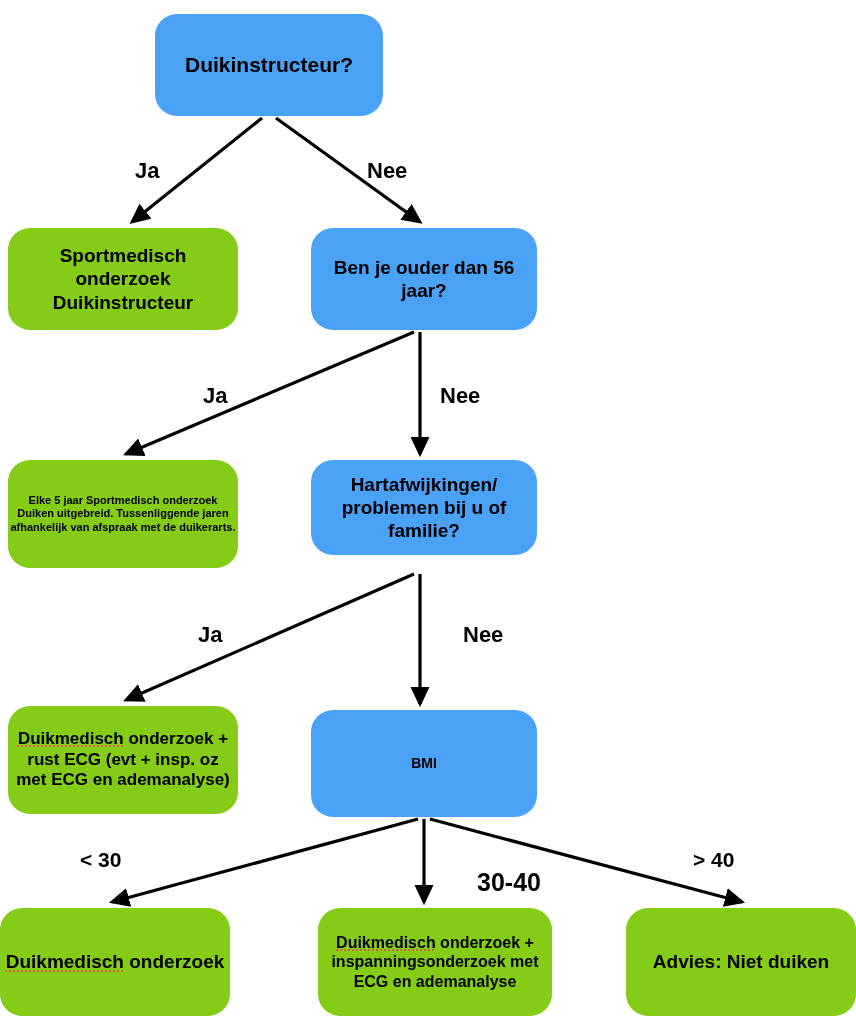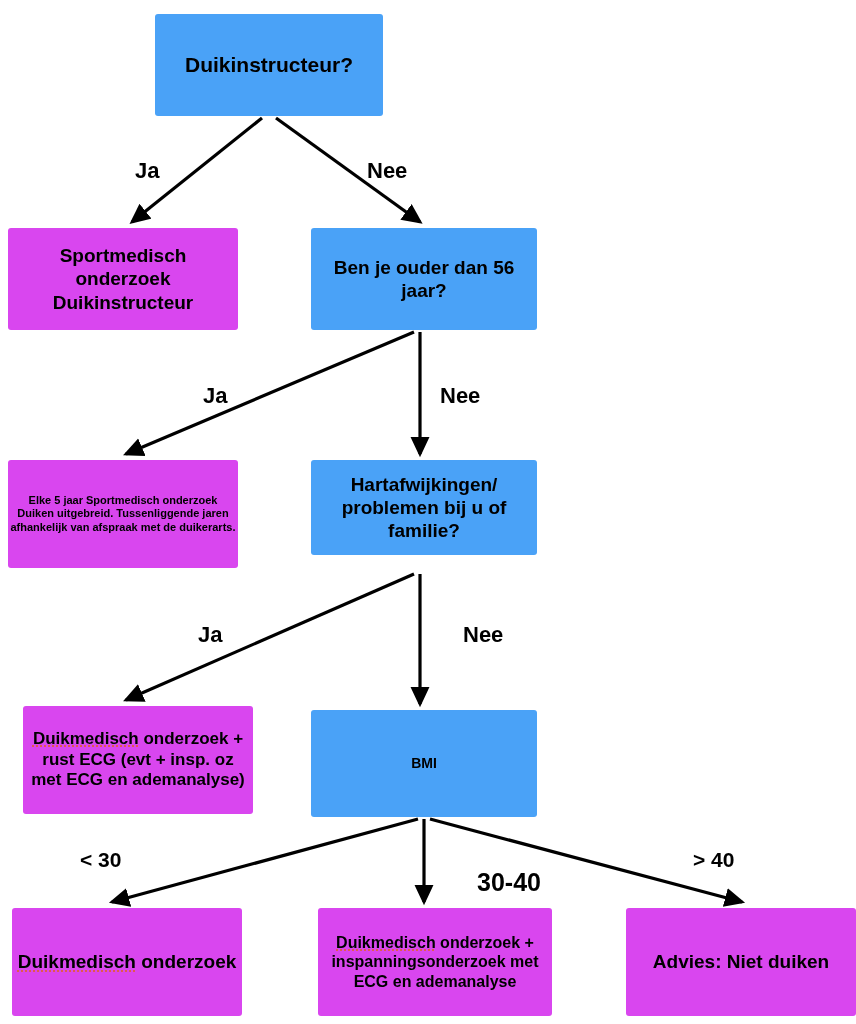--- a/index.html
+++ b/index.html
@@ -11,27 +11,27 @@
   #flow{position:relative;width:856px;height:1024px;background:#ffffff;}
   #edges{position:absolute;left:0;top:0;width:856px;height:1024px;}
 
   .node{
     position:absolute;
     box-sizing:border-box;
     display:flex;align-items:center;justify-content:center;
     text-align:center;
     color:#000000;
     font-weight:bold;
-    border-radius:3px;
+    border-radius:22px;
     line-height:1.22;
     padding:4px 2px;
     white-space:pre-line;
   }
   .node.dark{background:#4aa2f7;}
-  .node.light{background:#d946ef;}
+  .node.light{background:#84cc16;}
 
   .edge-label{
     position:absolute;
     color:#000000;
     font-weight:bold;
     white-space:nowrap;
   }
   .spellcheck{
     text-decoration:underline;
     text-decoration-color:#e05a4e;
@@ -65,23 +65,23 @@
   </svg>
 
   <div id="node-layer">
       <div class="node dark" style="left: 155px; top: 14px; width: 228px; height: 102px; font-size: 21px;"><span>Duikinstructeur?</span></div>
       <div class="node light" style="left: 8px; top: 228px; width: 230px; height: 102px; font-size: 19px;"><span>Sportmedisch
 onderzoek
 Duikinstructeur</span></div>
       <div class="node dark" style="left: 311px; top: 228px; width: 226px; height: 102px; font-size: 19px;"><span>Ben je ouder dan 56 jaar?</span></div>
       <div class="node light" style="left: 8px; top: 460px; width: 230px; height: 108px; font-size: 11px;"><span>Elke 5 jaar Sportmedisch onderzoek Duiken uitgebreid. Tussenliggende jaren afhankelijk van afspraak met de duikerarts.</span></div>
       <div class="node dark" style="left: 311px; top: 460px; width: 226px; height: 95px; font-size: 19px;"><span>Hartafwijkingen/ problemen bij u of familie?</span></div>
-      <div class="node light" style="left: 8px; top: 706px; width: 230px; height: 108px; font-size: 17px; margin-left: 15px;"><span><span class="spellcheck">Duikmedisch</span> onderzoek + rust ECG (evt + insp. oz met ECG en ademanalyse)</span></div>
+      <div class="node light" style="left: 8px; top: 706px; width: 230px; height: 108px; font-size: 17px;"><span><span class="spellcheck">Duikmedisch</span> onderzoek + rust ECG (evt + insp. oz met ECG en ademanalyse)</span></div>
       <div class="node dark" style="left: 311px; top: 710px; width: 226px; height: 107px; font-size: 14px;"><span>BMI</span></div>
-      <div class="node light" style="left: 12px; top: 908px; width: 230px; height: 108px; font-size: 19px;"><span><span class="spellcheck">Duikmedisch</span> onderzoek</span></div>
+      <div class="node light" style="left: 0; top: 908px; width: 230px; height: 108px; font-size: 19px;"><span><span class="spellcheck">Duikmedisch</span> onderzoek</span></div>
       <div class="node light" style="left: 318px; top: 908px; width: 234px; height: 108px; font-size: 16px;"><span><span class="spellcheck">Duikmedisch</span> onderzoek + inspanningsonderzoek met ECG en ademanalyse</span></div>
       <div class="node light" style="left: 626px; top: 908px; width: 230px; height: 108px; font-size: 19px;"><span>Advies: Niet duiken</span></div>
     </div>
   <div id="label-layer">
       <div class="edge-label" style="left: 135px; top: 158px; font-size: 22px;">Ja</div>
       <div class="edge-label" style="left: 367px; top: 158px; font-size: 22px;">Nee</div>
       <div class="edge-label" style="left: 203px; top: 383px; font-size: 22px;">Ja</div>
       <div class="edge-label" style="left: 440px; top: 383px; font-size: 22px;">Nee</div>
       <div class="edge-label" style="left: 198px; top: 622px; font-size: 22px;">Ja</div>
       <div class="edge-label" style="left: 463px; top: 622px; font-size: 22px;">Nee</div>

